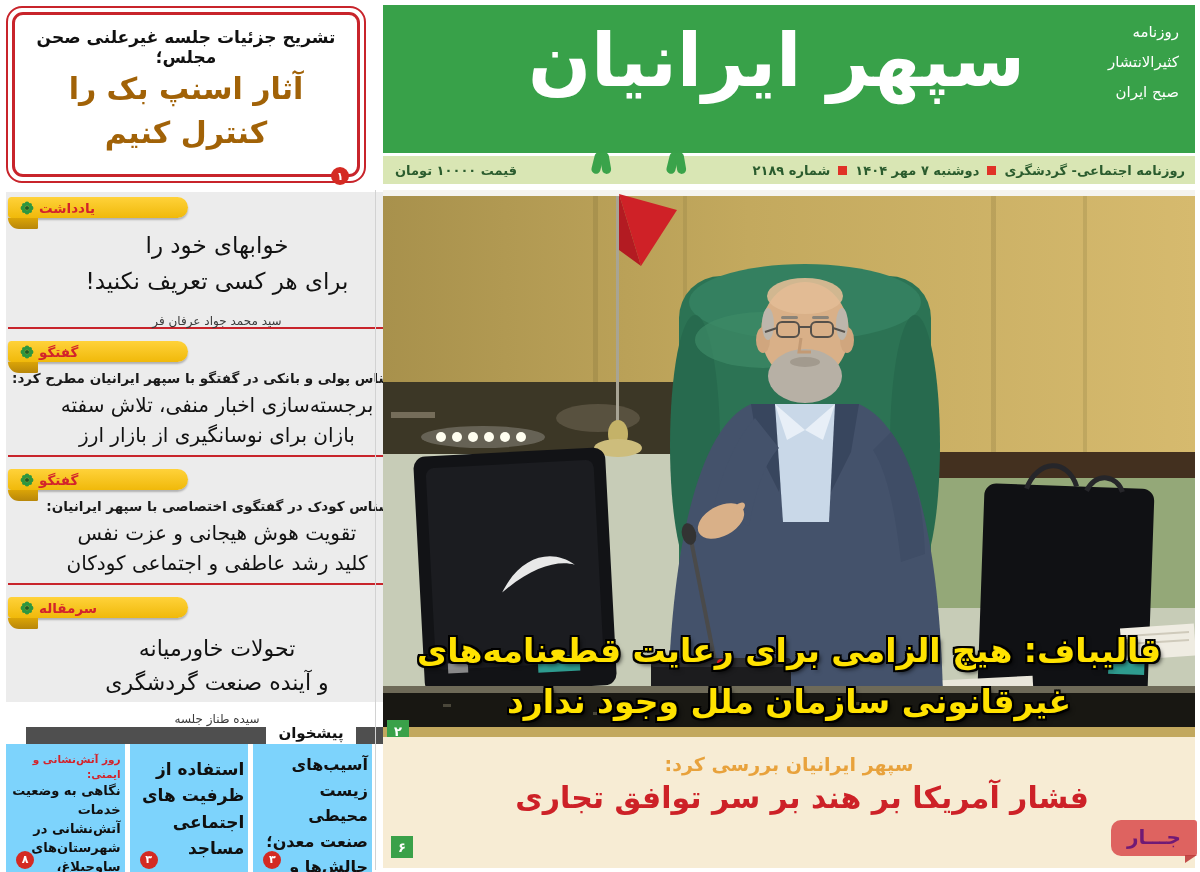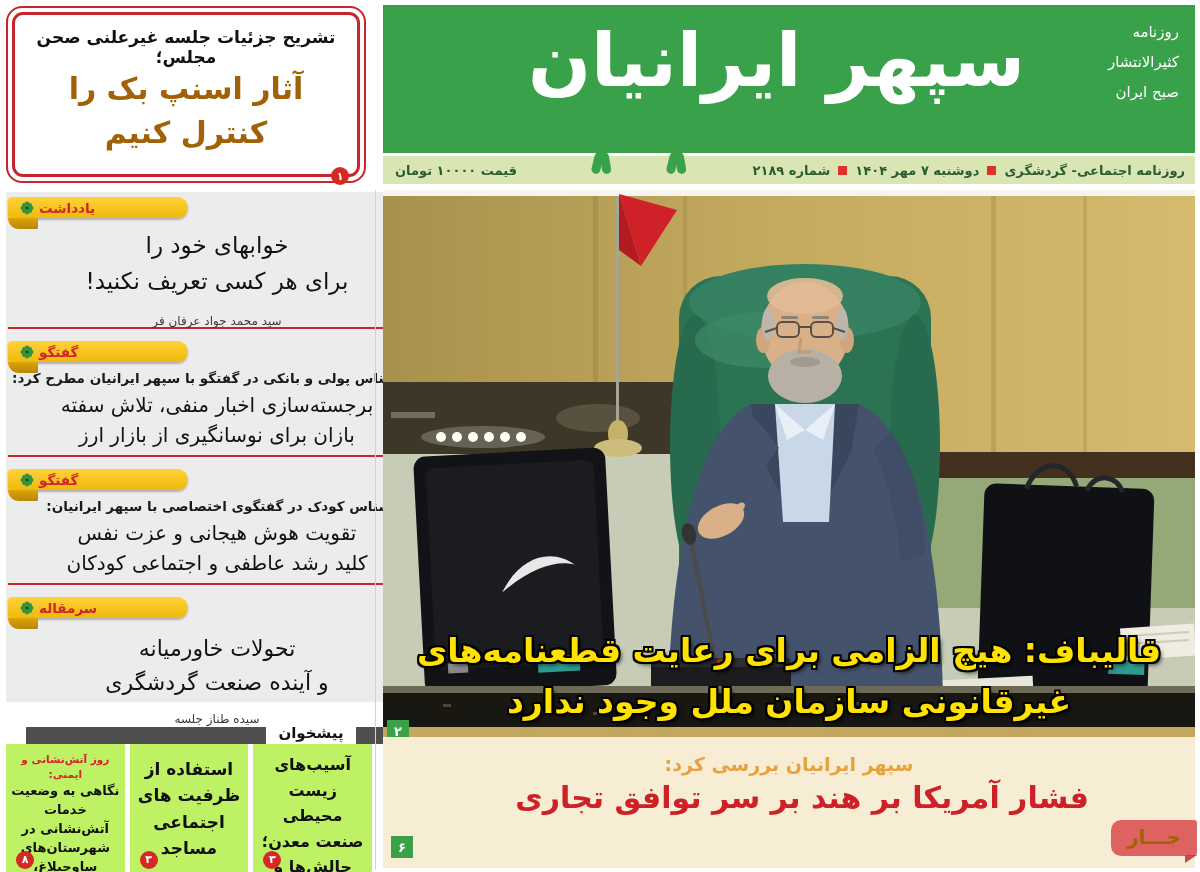--- a/index.html
+++ b/index.html
@@ -59,21 +59,21 @@
   .rule-line { flex:1; height:2px; background:#c8242b; }
   .byline-row { position:relative; margin-top:9px; height:20px; }
   .byline-row .byline { margin-top:0; line-height:20px; }
   .byline-row .badge-circle { position:absolute; right:8px; top:1px; }
 
   
   .pish-bar { position:absolute; left:6px; top:727px; width:366px; height:17px; background:#4f4f4f;margin-left:20px; }
   .pish-label { position:absolute; right:36px; top:-7px; width:90px; height:26px; background:#fff;
                 display:flex; align-items:center; justify-content:center; font-size:15px; font-weight:bold; color:#111; }
   .pish-row { position:absolute; left:6px; top:744px; width:366px; height:128px; display:flex; gap:5px; }
-  .pish-box { flex:1; background:#bef264; position:relative; text-align:center; padding:8px 4px 20px;
+  .pish-box { flex:1; background:#7dd3fc; position:relative; padding:8px 4px 20px;
               font-weight:bold; color:#101010; }
   .pb1 { font-size:16px; line-height:1.6; }
   .pb2 { font-size:17px; line-height:1.55; padding-top:12px; }
   .pb3 { font-size:13px; line-height:1.45; }
   .pish-kicker { font-size:10.5px; color:#d3232b; font-weight:bold; }
   .pish-box .badge-circle { position:absolute; left:10px; bottom:3px; }
 
   
   .photo { position:absolute; left:383px; top:190px; width:812px; height:557px; background:#c2a85e; }
   .photo svg { display:block; }
@@ -83,21 +83,21 @@
                          -2px 0 0 #000, 2px 0 0 #000, 0 -2px 0 #000, 0 2px 0 #000, 3px 3px 4px rgba(0,0,0,.65); }
   .photo-badge { position:absolute; left:4px; bottom:5px; }
 
   .divider { position:absolute; left:375px; top:190px; width:1px; height:680px; background:#d2d2d2; }
 
   
   .bottom-story { position:absolute; left:383px; top:737px; width:812px; height:131px; background:#f7ecd4; }
   .bs-kicker { text-align:center; margin-top:16px; font-size:19px; font-weight:bold; color:#e8a23c; }
   .bs-title { text-align:center; margin-top:5px; font-size:30px; font-weight:bold; color:#cd2127;margin-left:26px; }
   .bs-badge { position:absolute; left:8px; bottom:10px; }
-  .jaaar { position:absolute; right:-2px; bottom:12px; background:rgba(219,80,80,.88); color:#a16207;
+  .jaaar { position:absolute; right:-2px; bottom:12px; background:rgba(219,80,80,.88); color:#701a75;
            font-size:20px; font-weight:bold; padding:5px 16px 7px; border-radius:10px 3px 3px 10px; }
   .jaaar::after { content:""; position:absolute; right:0; bottom:-7px; border-style:solid;
                   border-width:8px 12px 0 0; border-color:rgba(190,60,60,.9) transparent transparent transparent; }
 </style>
 </head>
 <body>
 
 <div class="page">
 
   <div class="lead-box">

